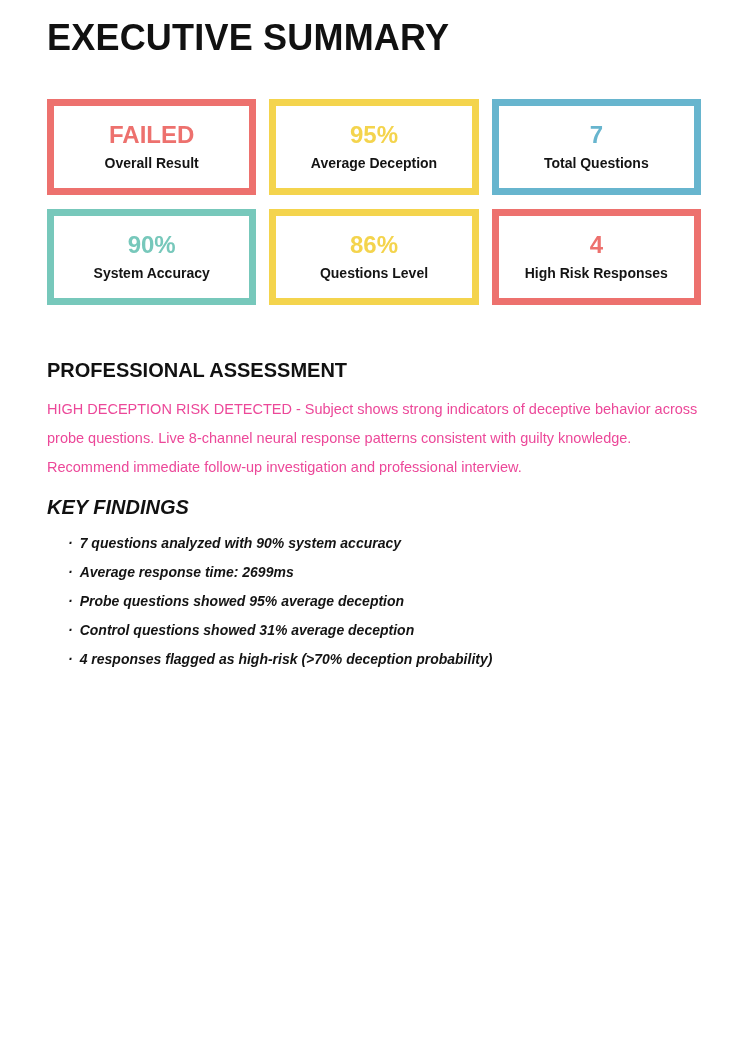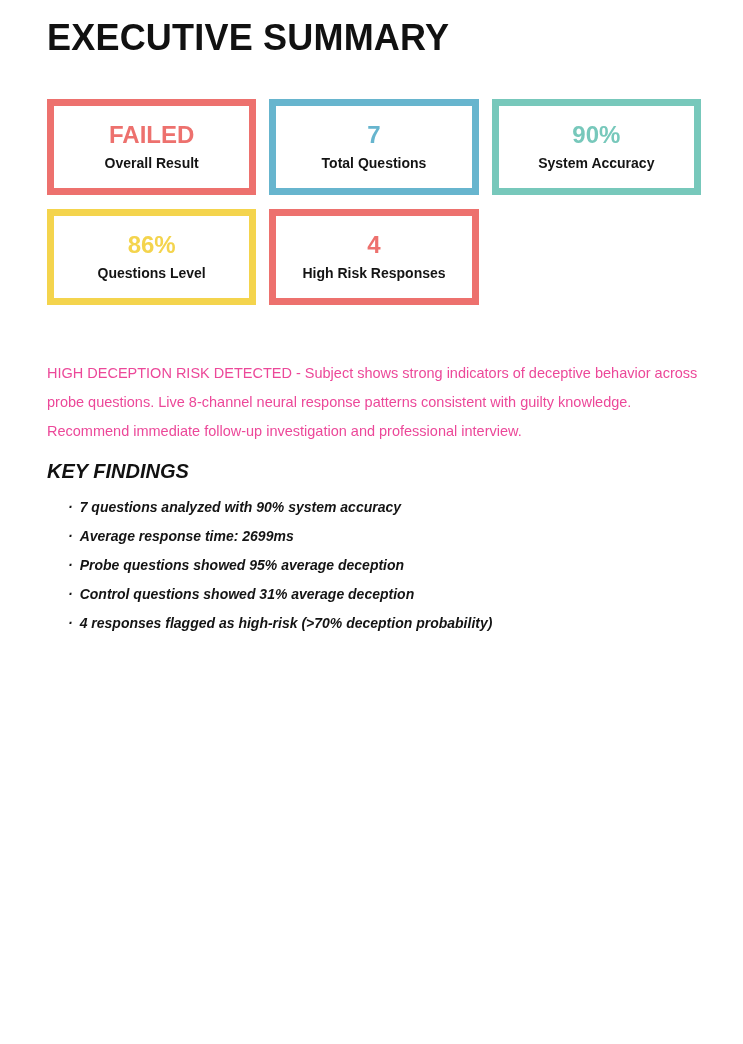--- a/index.html
+++ b/index.html
@@ -95,20 +95,24 @@
 
   <h1 class="page-title">EXECUTIVE SUMMARY</h1>
 
   <div class="cards-grid">
 
     <div class="stat-card" style="border-color: rgb(237, 113, 110);">
       <div class="stat-value" style="color: rgb(237, 113, 110);">FAILED</div>
       <div class="stat-label">Overall Result</div>
     </div>
 
+    <div class="stat-card" style="border-color: rgb(244, 212, 77);">
+      <div class="stat-value" style="color: rgb(244, 212, 77);">95%</div>
+      <div class="stat-label">Average Deception</div>
+    </div>
 
     <div class="stat-card" style="border-color: rgb(103, 181, 206);">
       <div class="stat-value" style="color: rgb(103, 181, 206);">7</div>
       <div class="stat-label">Total Questions</div>
     </div>
 
     <div class="stat-card" style="border-color: rgb(119, 200, 187);">
       <div class="stat-value" style="color: rgb(119, 200, 187);">90%</div>
       <div class="stat-label">System Accuracy</div>
     </div>
@@ -119,20 +123,21 @@
     </div>
 
     <div class="stat-card" style="border-color: rgb(237, 113, 110);">
       <div class="stat-value" style="color: rgb(237, 113, 110);">4</div>
       <div class="stat-label">High Risk Responses</div>
     </div>
 
   </div>
 
   <div class="assessment-section">
+    <h2 class="section-heading">PROFESSIONAL ASSESSMENT</h2>
     <p class="assessment-body">HIGH DECEPTION RISK DETECTED - Subject shows strong indicators of deceptive behavior across probe questions. Live 8-channel neural response patterns consistent with guilty knowledge. Recommend immediate follow-up investigation and professional interview.</p>
   </div>
 
   <div class="findings-section">
     <h2 class="section-heading">KEY FINDINGS</h2>
     <ul class="findings-list">
       <li class="finding-item">
         <span class="bullet-marker">·</span><span>7 questions analyzed with 90% system accuracy</span>
       </li>
       <li class="finding-item">

